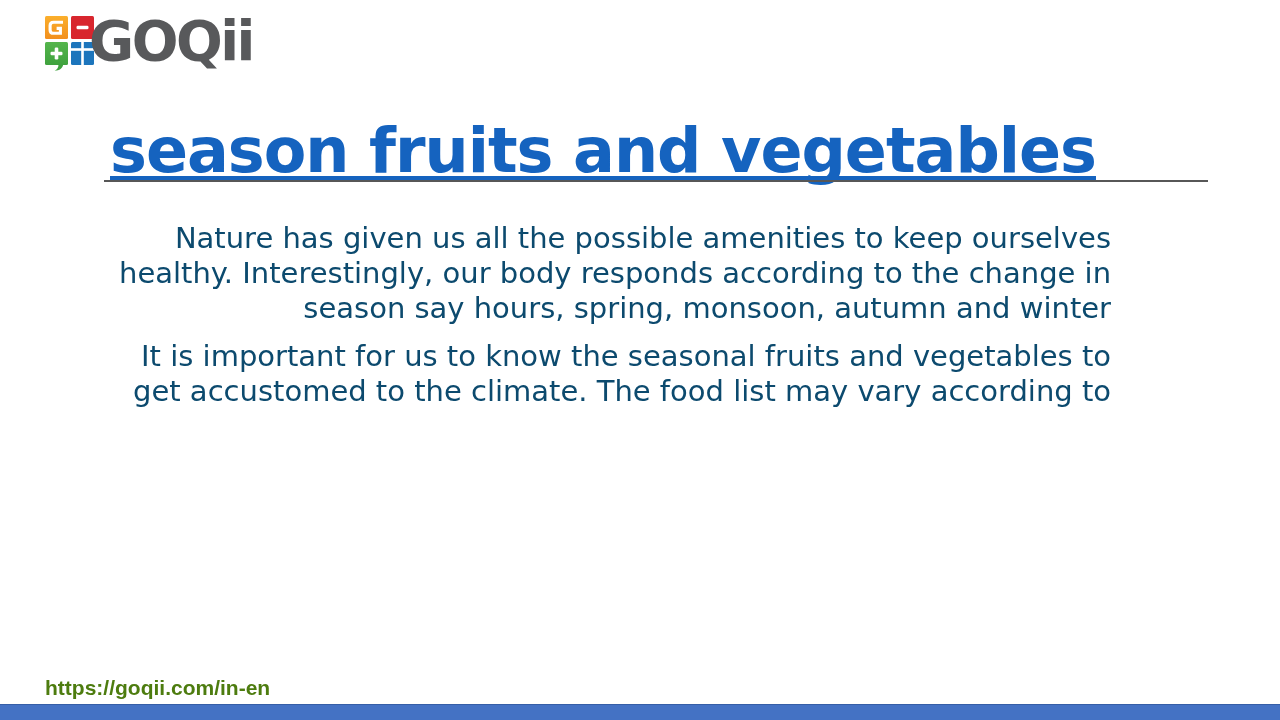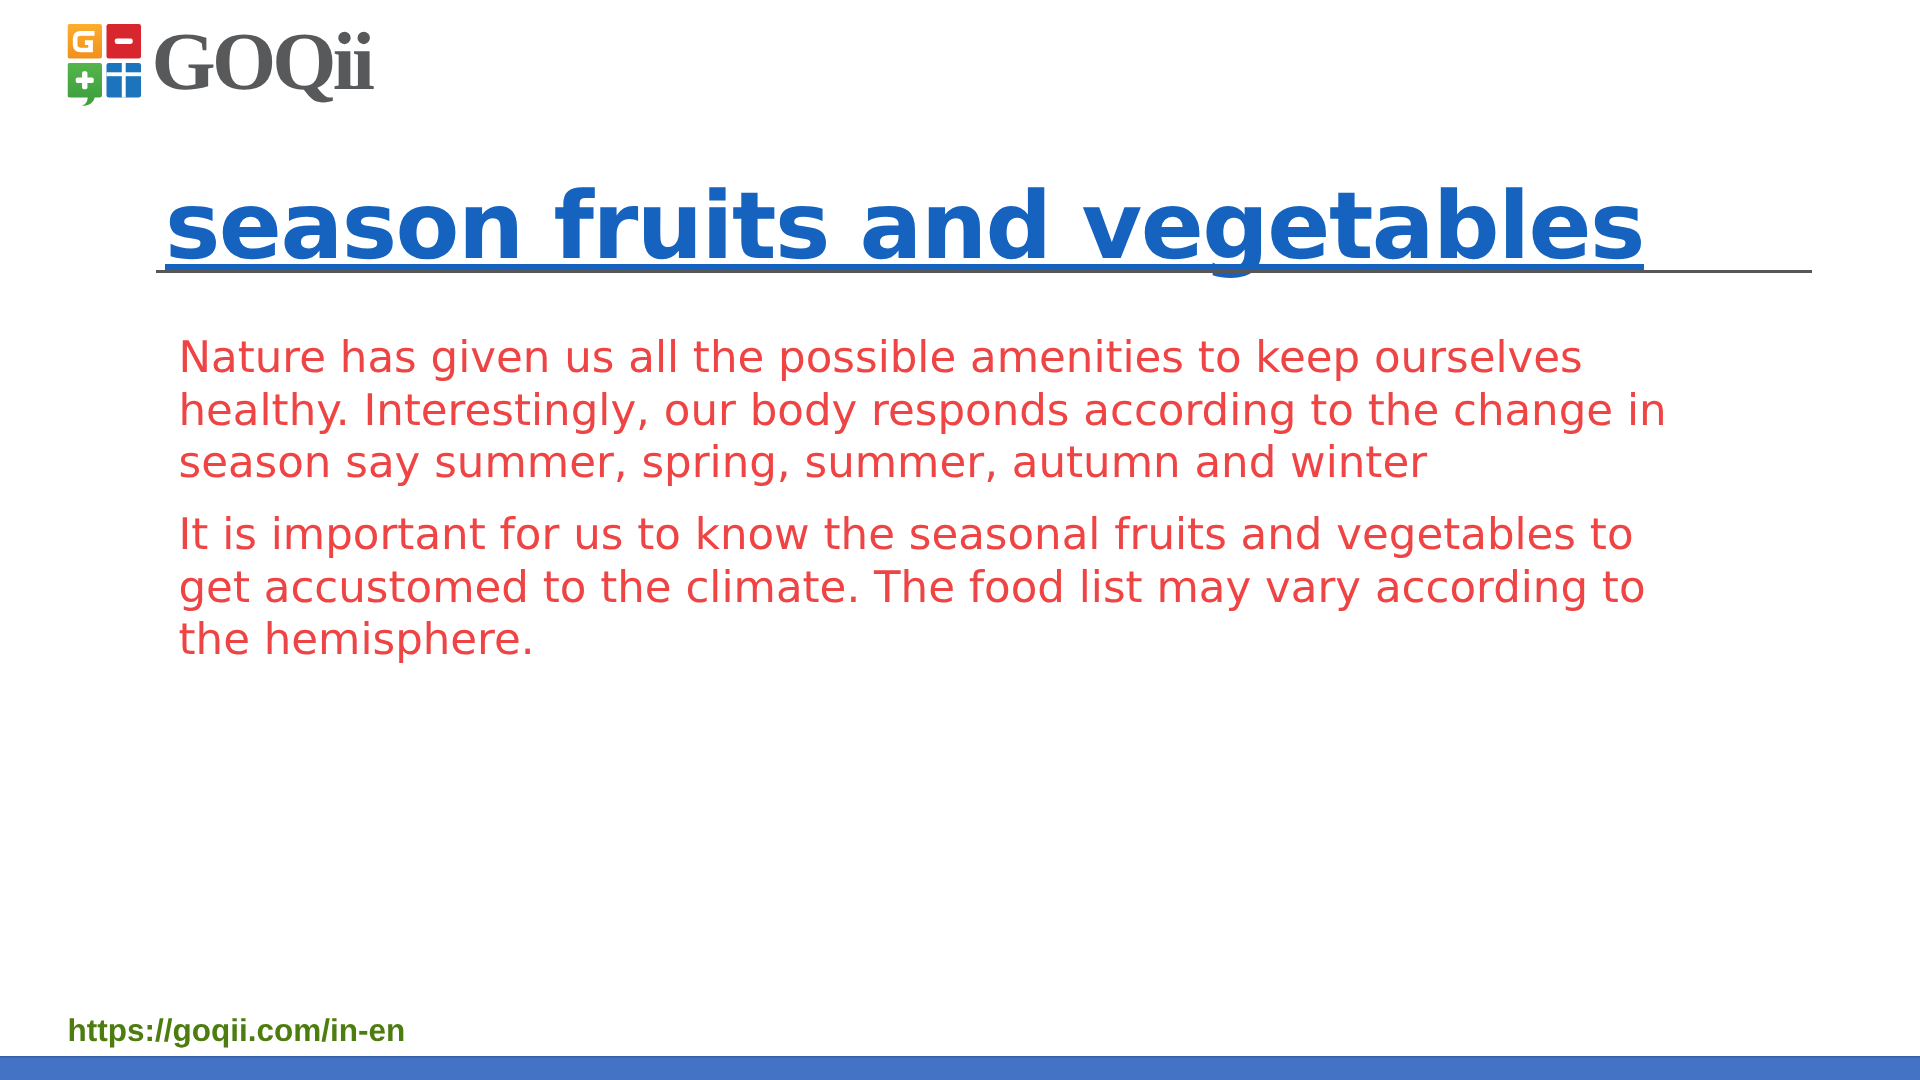--- a/index.html
+++ b/index.html
@@ -14,29 +14,28 @@
 
   
   .logo {
     position: absolute;
     left: 45px;
     top: 14px;
   }
   .logo-grid { position: absolute; left: 0; top: 2px; width: 50px; height: 56px; }
   .brand {
     position: absolute;
-    left: 56px;
+    left: 44px;
     top: -9px;
     font-size: 55px;
     font-weight: bold;
     letter-spacing: -2.5px;
     line-height: 72px;
     color: #58595B;
     white-space: nowrap;
-    font-family: Liberation Serif, serif;
   }
 
   
   .title {
     position: absolute;
     left: 110px;
     top: 120px;
     margin: 0;
     font-size: 62px;
     line-height: 62px;
@@ -61,21 +60,22 @@
     background: #575757;
   }
 
   
   .body-text {
     position: absolute;
     left: 119px;
     top: 221px;
     font-size: 29px;
     line-height: 35px;
-    color: #ef4444;
+    color: #0c4a6e;
+    text-align: right;
   }
   .body-text .para { margin: 0 0 13px 0; }
   .body-text .line { white-space: nowrap; }
 
   
   .footer-url {
     position: absolute;
     left: 45px;
     top: 676px;
     font-family: "Liberation Sans", sans-serif;
@@ -139,25 +139,24 @@
     <span class="brand">GOQii</span>
   </div>
 
   <h1 class="title"><a>season fruits and vegetables</a></h1>
   <div class="title-divider"></div>
 
   <div class="body-text">
     <div class="para">
       <div class="line">Nature has given us all the possible amenities to keep ourselves</div>
       <div class="line">healthy. Interestingly, our body responds according to the change in</div>
-      <div class="line">season say summer, spring, summer, autumn and winter</div>
+      <div class="line">season say hours, spring, monsoon, autumn and winter</div>
     </div>
     <div class="para">
       <div class="line">It is important for us to know the seasonal fruits and vegetables to</div>
       <div class="line">get accustomed to the climate. The food list may vary according to</div>
-      <div class="line">the hemisphere.</div>
     </div>
   </div>
 
   <div class="footer-url">https://goqii.com/in-en</div>
   <div class="bottom-bar"></div>
 
 </div>
 
 </body></html>

